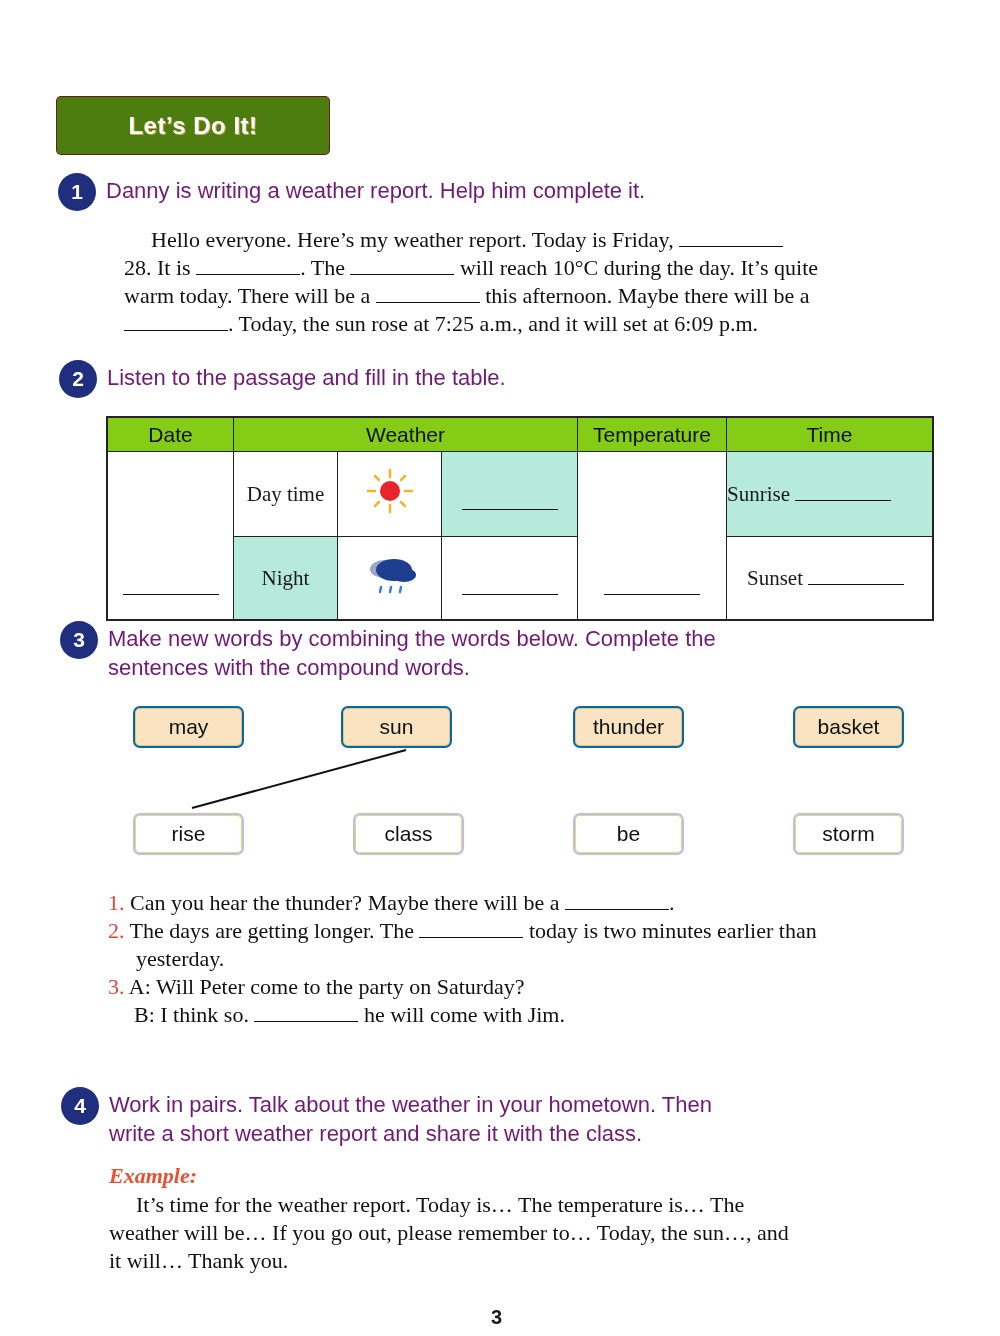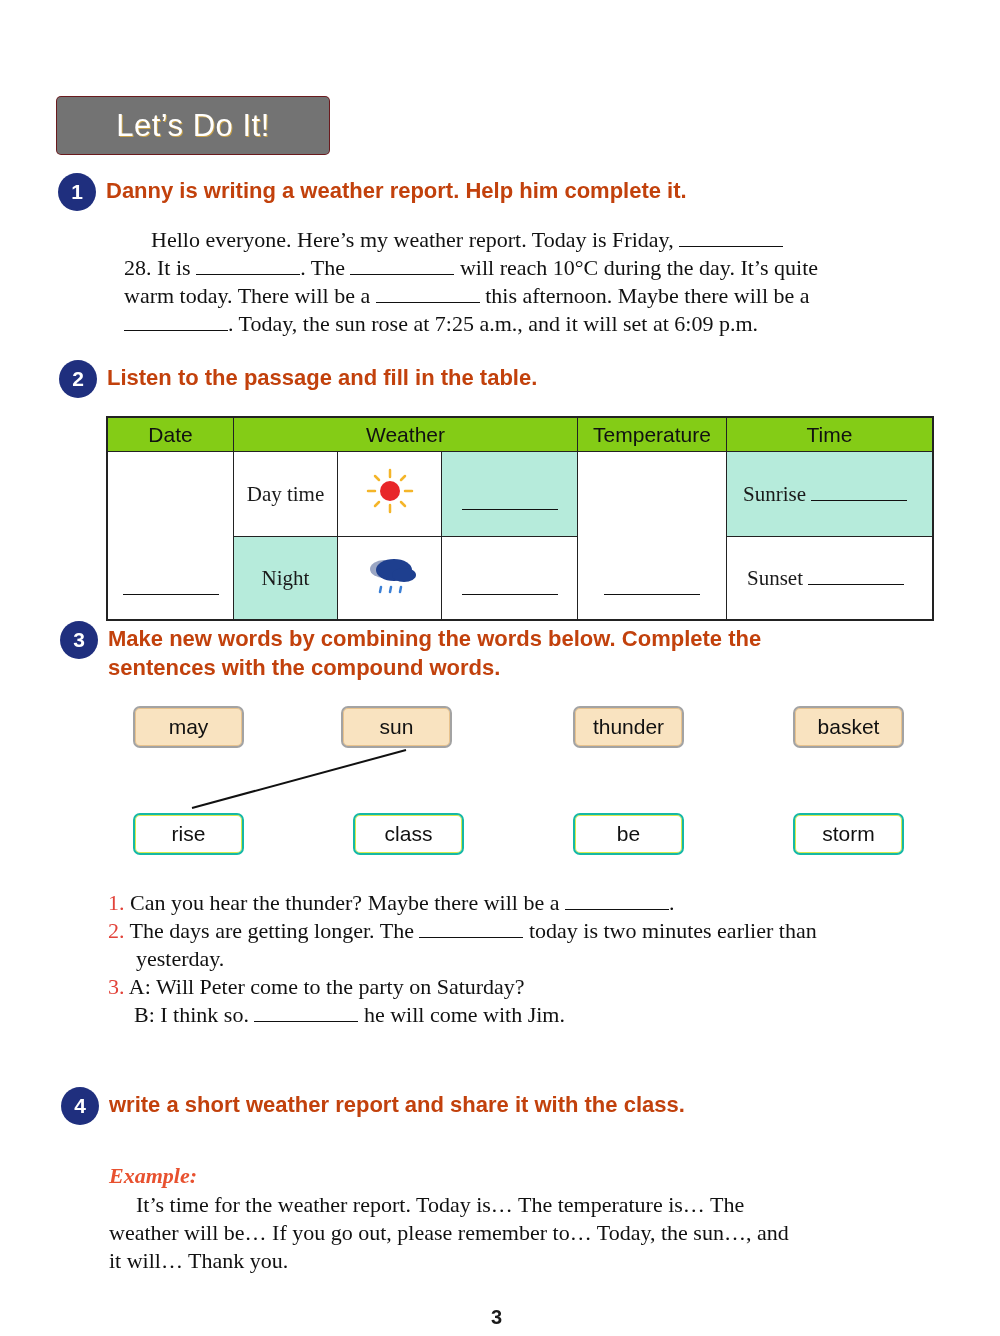--- a/index.html
+++ b/index.html
@@ -4,34 +4,34 @@
 <style>
   html, body { margin: 0; padding: 0; }
   body {
     width: 1000px; height: 1336px; position: relative; overflow: hidden;
     background: #ffffff; color: #1a1a1a;
     font-family: "Liberation Serif", serif;
   }
   .abs { position: absolute; }
   .banner {
     left: 57px; top: 97px; width: 272px; height: 57px;
-    background: #737373; border-radius: 4px;
+    background: #4d7c0f; border-radius: 4px;
     box-shadow: 0 0 0 1px #6a1a1e;
-    color: #fff; font-family: "Liberation Sans", sans-serif; font-weight: normal;
-    font-size: 31px; line-height: 57px; text-align: center; letter-spacing: 0.5px;
+    color: #fff; font-family: "Liberation Sans", sans-serif; font-weight: bold;
+    font-size: 24px; line-height: 57px; text-align: center; letter-spacing: 0.5px;
     text-shadow: 1px 1px 0 #c9a24a;
   }
   .badge {
     width: 38px; height: 38px; border-radius: 50%; background: #1f2f7e;
     color: #fff; font-family: "Liberation Sans", sans-serif; font-weight: bold;
     font-size: 21px; line-height: 38px; text-align: center;
   }
   .instr {
-    font-family: "Liberation Sans", sans-serif; font-weight: bold;
-    color: #c2410c; font-size: 22px; line-height: 29px;
+    font-family: "Liberation Sans", sans-serif; font-weight: normal;
+    color: #701a75; font-size: 22px; line-height: 29px;
   }
   .para { font-size: 22px; line-height: 28px; color: #111; }
   .blank { display: inline-block; width: 80px; border-bottom: 1.5px solid #111; height: 16px; vertical-align: baseline; }
   .blank.w { width: 104px; }
   table.wt {
     position: absolute; left: 106px; top: 416px; border-collapse: collapse;
     border: 2px solid #222;
   }
   table.wt td, table.wt th { border: 1.5px solid #222; padding: 0; }
   table.wt th {
@@ -39,22 +39,22 @@
     font-weight: normal; font-size: 21px; color: #111;
   }
   table.wt td { height: 64px; text-align: center; font-size: 21px; }
   .teal { background: #b6ebdb; }
   .wblank { display: inline-block; width: 96px; border-bottom: 1.5px solid #111; height: 1px; }
   .box {
     width: 107px; height: 38px; text-align: center; line-height: 38px;
     font-family: "Liberation Sans", sans-serif; font-size: 21px; color: #111;
     border-radius: 7px;
   }
-  .box.top { background: #f9e3c0; border: 2px solid #a3a3a3; box-shadow: inset 0 0 0 1px #e8c28c; }
-  .box.bot { background: #ffffff; border: 2px solid #14b8a6; box-shadow: inset 0 0 0 1px #d8e84c; }
+  .box.top { background: #f9e3c0; border: 2px solid #0369a1; box-shadow: inset 0 0 0 1px #e8c28c; }
+  .box.bot { background: #ffffff; border: 2px solid #c4b5fd; box-shadow: inset 0 0 0 1px #d8e84c; }
   .qnum { color: #e2433a; }
   .ex { color: #e8512f; font-style: italic; font-weight: bold; font-size: 22px; }
   .pgnum { font-family: "Liberation Sans", sans-serif; font-weight: bold; font-size: 20px; }
 </style>
 </head>
 <body>
 
 <div class="abs banner">Let’s Do It!</div>
 
 <div class="abs badge" style="left:58px;top:173px;">1</div>
@@ -91,21 +91,21 @@
           <line x1="10" y1="8" x2="14" y2="12"></line>
               <line x1="36" y1="34" x2="40" y2="38"></line>
           <line x1="40" y1="8" x2="36" y2="12"></line>
               <line x1="14" y1="34" x2="10" y2="38"></line>
         </g>
         <circle cx="25" cy="23" r="10" fill="#e8262a"></circle>
       </svg>
     </td>
     <td class="teal" style="width:135px;vertical-align:bottom;padding-bottom:20px;"><span class="wblank"></span></td>
     <td rowspan="2" style="vertical-align:bottom;padding-bottom:18px;"><span class="wblank"></span></td>
-    <td class="teal" style="text-align:left;padding-left:16px;"><span>Sunrise</span> <span class="wblank"></span></td>
+    <td class="teal" style="text-align:left;padding-left:0;"><span>Sunrise</span> <span class="wblank"></span></td>
   </tr>
   <tr>
     <td class="teal">Night</td>
     <td>
       <svg width="56" height="44" viewBox="0 0 56 44">
         <ellipse cx="22" cy="16" rx="14" ry="9" fill="#9aa6c4"></ellipse>
         <ellipse cx="32" cy="17" rx="18" ry="11" fill="#1e3f8f"></ellipse>
         <ellipse cx="42" cy="22" rx="12" ry="7" fill="#1e3f8f"></ellipse>
         <g stroke="#3a7fd6" stroke-width="2.5" stroke-linecap="round">
           <line x1="19" y1="34" x2="18" y2="39"></line>
@@ -143,20 +143,21 @@
 <div class="abs para" style="left:108px;top:889px;width:830px;">
   <div><span class="qnum">1.</span> <span>Can you hear the thunder? Maybe there will be a </span><span class="blank w"></span><span>.</span></div>
   <div><span class="qnum">2.</span> <span>The days are getting longer. The </span><span class="blank w"></span><span> today is two minutes earlier than</span></div>
   <div style="padding-left:28px;">yesterday.</div>
   <div><span class="qnum">3.</span> <span>A: Will Peter come to the party on Saturday?</span></div>
   <div style="padding-left:26px;"><span>B: I think so. </span><span class="blank w"></span><span> he will come with Jim.</span></div>
 </div>
 
 <div class="abs badge" style="left:61px;top:1087px;">4</div>
 <div class="abs instr" style="left:109px;top:1090px;">
+  <div>Work in pairs. Talk about the weather in your hometown. Then</div>
   <div>write a short weather report and share it with the class.</div>
 </div>
 
 <div class="abs ex" style="left:109px;top:1163px;">Example:</div>
 <div class="abs para" style="left:109px;top:1191px;width:830px;">
   <div style="padding-left:27px;">It’s time for the weather report. Today is… The temperature is… The</div>
   <div>weather will be… If you go out, please remember to… Today, the sun…, and</div>
   <div>it will… Thank you.</div>
 </div>
 

